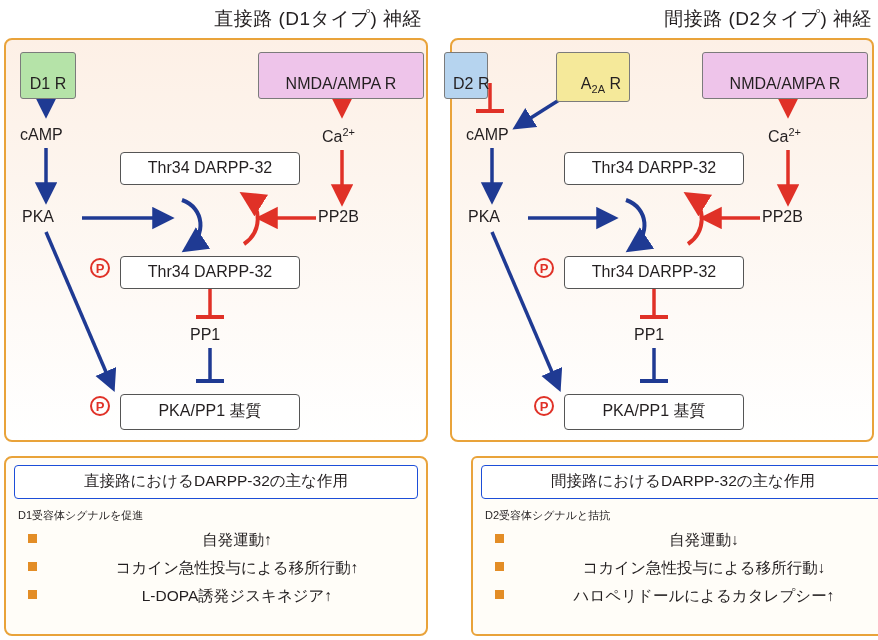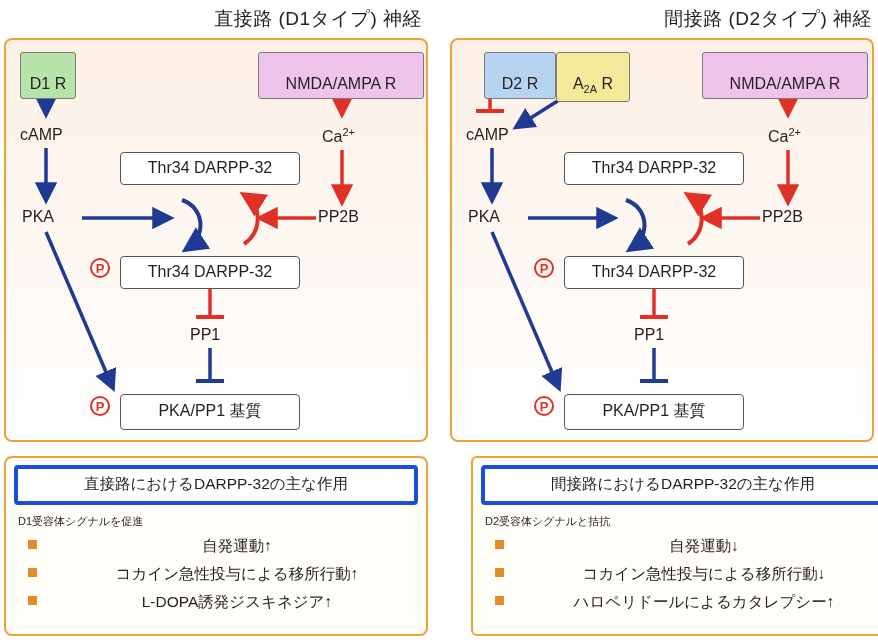--- a/index.html
+++ b/index.html
@@ -37,21 +37,21 @@
     position:absolute;top:456px;width:424px;height:180px;
     border:2px solid #e9a33a;
     border-radius:8px;
     background:#fffdf8;
     box-sizing:border-box;
   }
   #summary-left{left:4px;}
   #summary-right{left:471px;border-radius:6px;}
   .summary-head{
     margin:7px 8px 0 8px;
-    border:4px solid #1d4ed8;
+    border:1px solid #1d4ed8;
     border-radius:4px;
     background:#ffffff;
     text-align:center;
     font-size:15.5px;
     padding:5px 0 6px 0;
   }
   .summary-sub{
     margin:9px 0 6px 12px;font-size:11px;
   }
   .bullets{margin:6px 0 0 22px;padding:0;list-style:none;text-align:center;}
@@ -64,21 +64,21 @@
 
   
   .chip{
     position:absolute;border:1.5px solid #7b7b7b;border-radius:3px;
     font-size:16px;text-align:center;line-height:1;
     padding:23px 8px 6px 8px;box-sizing:border-box;white-space:nowrap;
   }
   .chip.green{background:#b5e3a8;}
   .chip.pink{background:#eec4ea;}
   .chip.blue{background:#b6d4ef;}
-  .chip.yellow{background:#f5e99a;}
+  .chip.yellow{background:#f5e99a;text-align:right;}
 
   
   .wbox{
     position:absolute;border:1.5px solid #555;border-radius:4px;background:#fff;
     font-size:16px;text-align:center;padding:6px 10px 7px 10px;box-sizing:border-box;
     white-space:nowrap;
   }
 
   
   .tnode{position:absolute;font-size:16px;white-space:nowrap;}
@@ -171,21 +171,21 @@
 <div class="tnode" style="left:318px;top:208px;">PP2B</div>
 <div class="tnode" style="left:190px;top:326px;">PP1</div>
 
 <div class="wbox" style="left:120px;top:152px;width:180px;">Thr34 DARPP-32</div>
 <div class="wbox" style="left:120px;top:256px;width:180px;">Thr34 DARPP-32</div>
 <div class="wbox" style="left:120px;top:394px;width:180px;">PKA/PP1 基質</div>
 
 <div class="pcirc" style="left:90px;top:258px;">P</div>
 <div class="pcirc" style="left:90px;top:396px;">P</div>
 
-<div class="chip blue" style="left:484px;top:52px;width:72px;">D2 R</div>
+<div class="chip blue" style="left:444px;top:52px;width:44px;">D2 R</div>
 <div class="chip yellow" style="left:556px;top:52px;width:74px;"><span>A</span><span class="sub">2A</span><span> R</span></div>
 <div class="chip pink" style="left:702px;top:52px;width:166px;">NMDA/AMPA R</div>
 
 <div class="tnode" style="left:466px;top:126px;">cAMP</div>
 <div class="tnode" style="left:468px;top:208px;">PKA</div>
 <div class="tnode" style="left:768px;top:126px;"><span>Ca</span><span class="sup">2+</span></div>
 <div class="tnode" style="left:762px;top:208px;">PP2B</div>
 <div class="tnode" style="left:634px;top:326px;">PP1</div>
 
 <div class="wbox" style="left:564px;top:152px;width:180px;">Thr34 DARPP-32</div>

